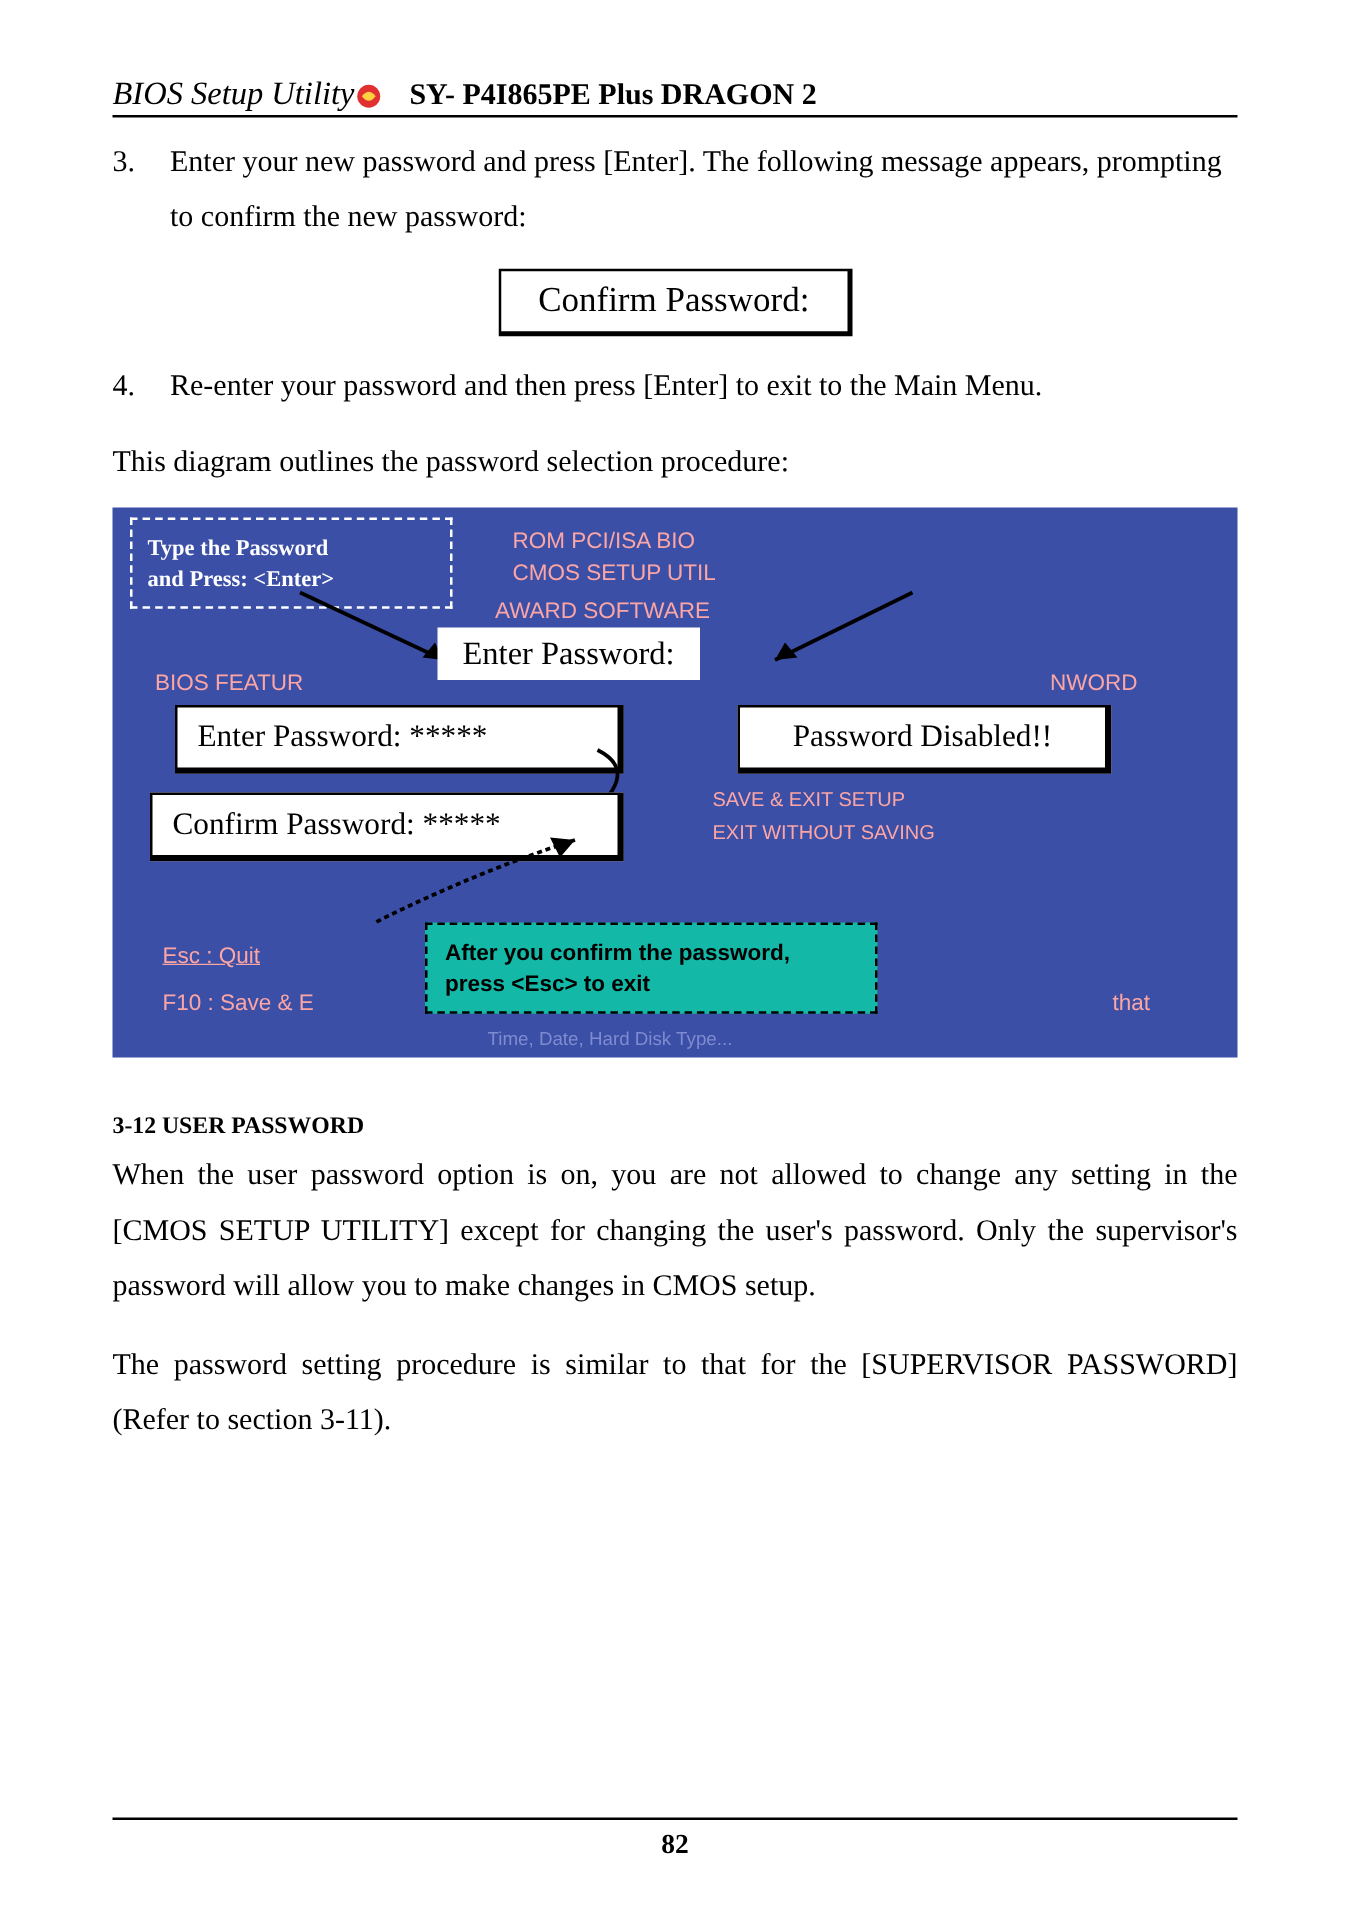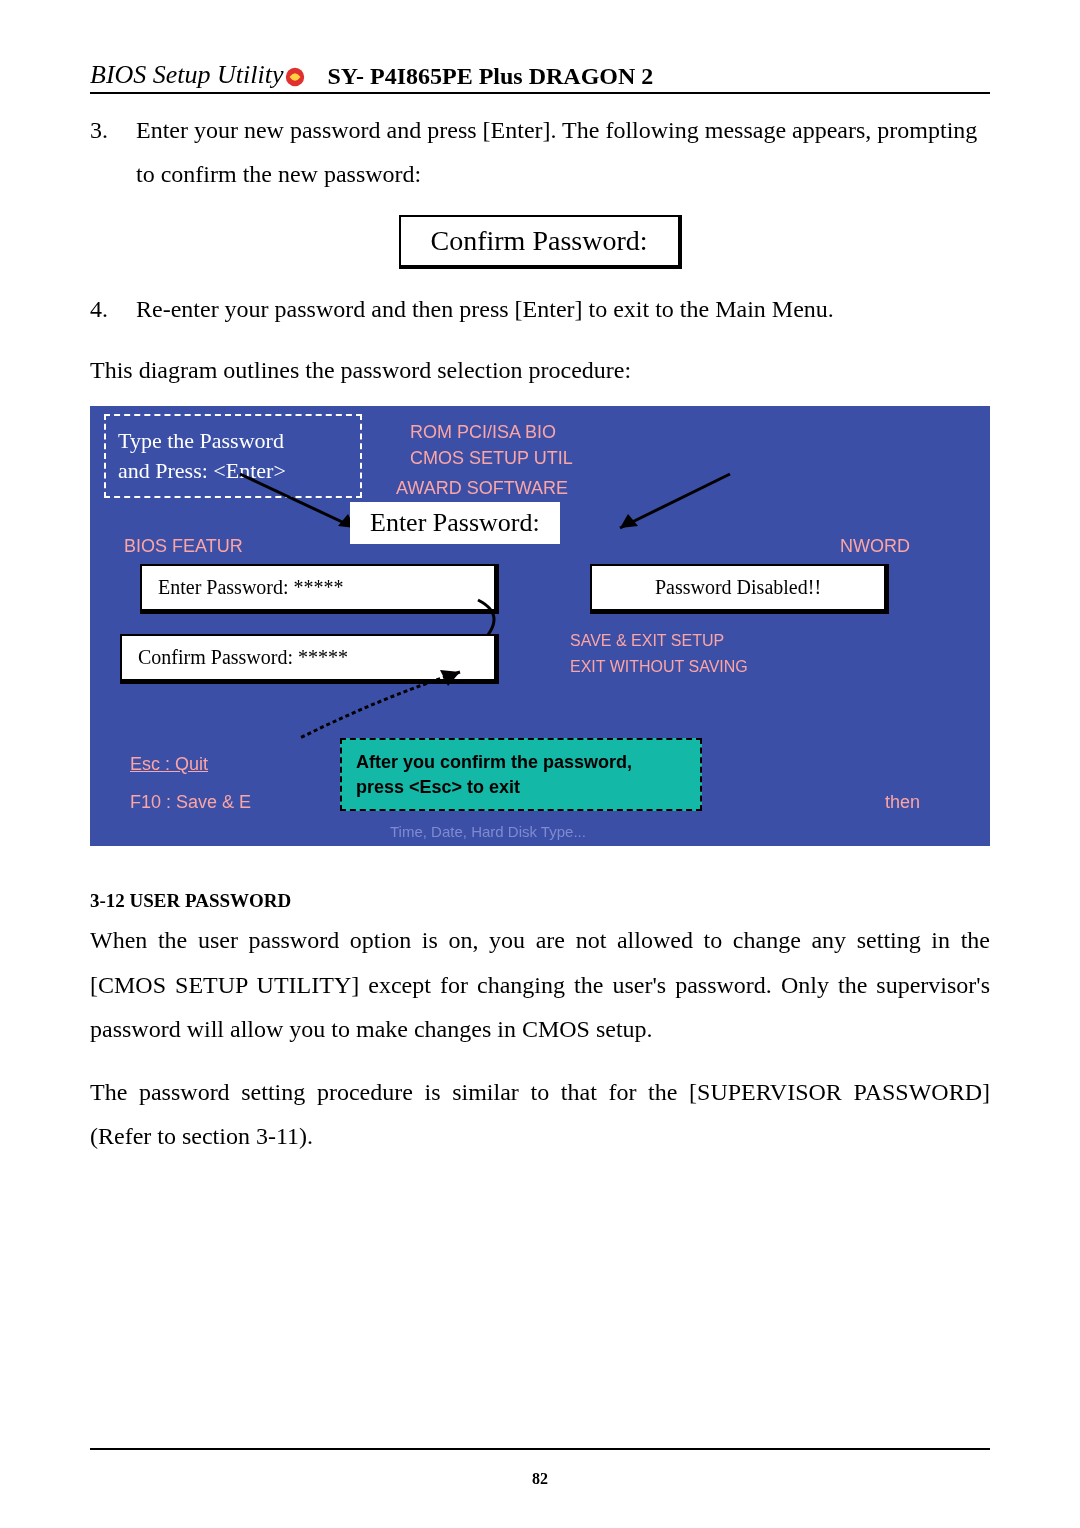--- a/index.html
+++ b/index.html
@@ -71,31 +71,31 @@
     color: #fca5a5;
     position: absolute;
     font-family: Arial, sans-serif;
   }
   .callout-dark {
     position: absolute;
     background: #3b4fa6;
     border: 2px dashed #fff;
     color: #fff;
     font-family: "Times New Roman", serif;
-    font-weight: normal;
-    font-size: 22px;
+    font-weight: bold;
+    font-size: 18px;
     padding: 10px 12px;
     line-height: 1.35;
   }
   .white-box {
     position: absolute;
     background: #fff;
     color: #000;
     font-family: "Times New Roman", serif;
-    font-size: 20px;
+    font-size: 25px;
     padding: 10px 16px;
     border: 2px solid #000;
     border-right: 5px solid #000;
     border-bottom: 5px solid #000;
   }
   .white-callout {
     position: absolute;
     background: #14b8a6;
     color: #000;
     font-family: Liberation Sans, sans-serif;
@@ -121,23 +121,23 @@
     text-align: justify;
     margin-bottom: 18px;
   }
   .footer {
     position: absolute;
     bottom: 40px;
     left: 90px;
     right: 90px;
     text-align: center;
     font-weight: bold;
-    font-size: 16px;
+    font-size: 22px;
     border-top: 2px solid #000;
-    padding-top: 20px;
+    padding-top: 6px;
   }
 </style>
 </head>
 <body>
 
 <div class="header-row">
   <span class="header-left">BIOS Setup Utility</span>
   <span class="header-right">
     <span class="logo">
       <svg viewBox="0 0 24 24">
@@ -199,21 +199,21 @@
   <div class="faded" style="top:226px; left:480px; font-size:16px;">SAVE &amp; EXIT SETUP</div>
   <div class="faded" style="top:252px; left:480px; font-size:16px;">EXIT WITHOUT SAVING</div>
 
   <svg class="arrow" style="top:262px; left:190px;" width="200" height="80">
     <path d="M180 4 Q100 30 20 70" stroke="#000" stroke-width="3" fill="none" stroke-dasharray="4 3"></path>
     <polygon points="180,4 160,2 168,18" fill="#000"></polygon>
   </svg>
 
   <div class="faded" style="top:348px; left:40px; font-size:18px; font-family:Arial,sans-serif;text-decoration:underline;">Esc  : Quit</div>
   <div class="faded" style="top:386px; left:40px; font-size:18px; font-family:Arial,sans-serif;">F10  : Save &amp; E</div>
-  <div class="faded" style="top:386px; right:70px; font-size:18px;">then</div>
+  <div class="faded" style="top:386px; right:70px; font-size:18px;">that</div>
 
   <div class="white-callout" style="top:332px; left:250px; width:330px; white-space:pre-line;">After you confirm the password,
 press &lt;Esc&gt; to exit</div>
 
   <div class="faded" style="bottom:6px; left:300px; font-size:15px; color:#7f8bd0;">Time, Date, Hard Disk Type...</div>
 </div>
 
 <div class="h2">3-12 USER PASSWORD</div>
 <div class="para">When the user password option is on, you are not allowed to change any setting in the [CMOS SETUP UTILITY] except for changing the user's password. Only the supervisor's password will allow you to make changes in CMOS setup.</div>
 <div class="para">The password setting procedure is similar to that for the [SUPERVISOR PASSWORD] (Refer to section 3-11).</div>

